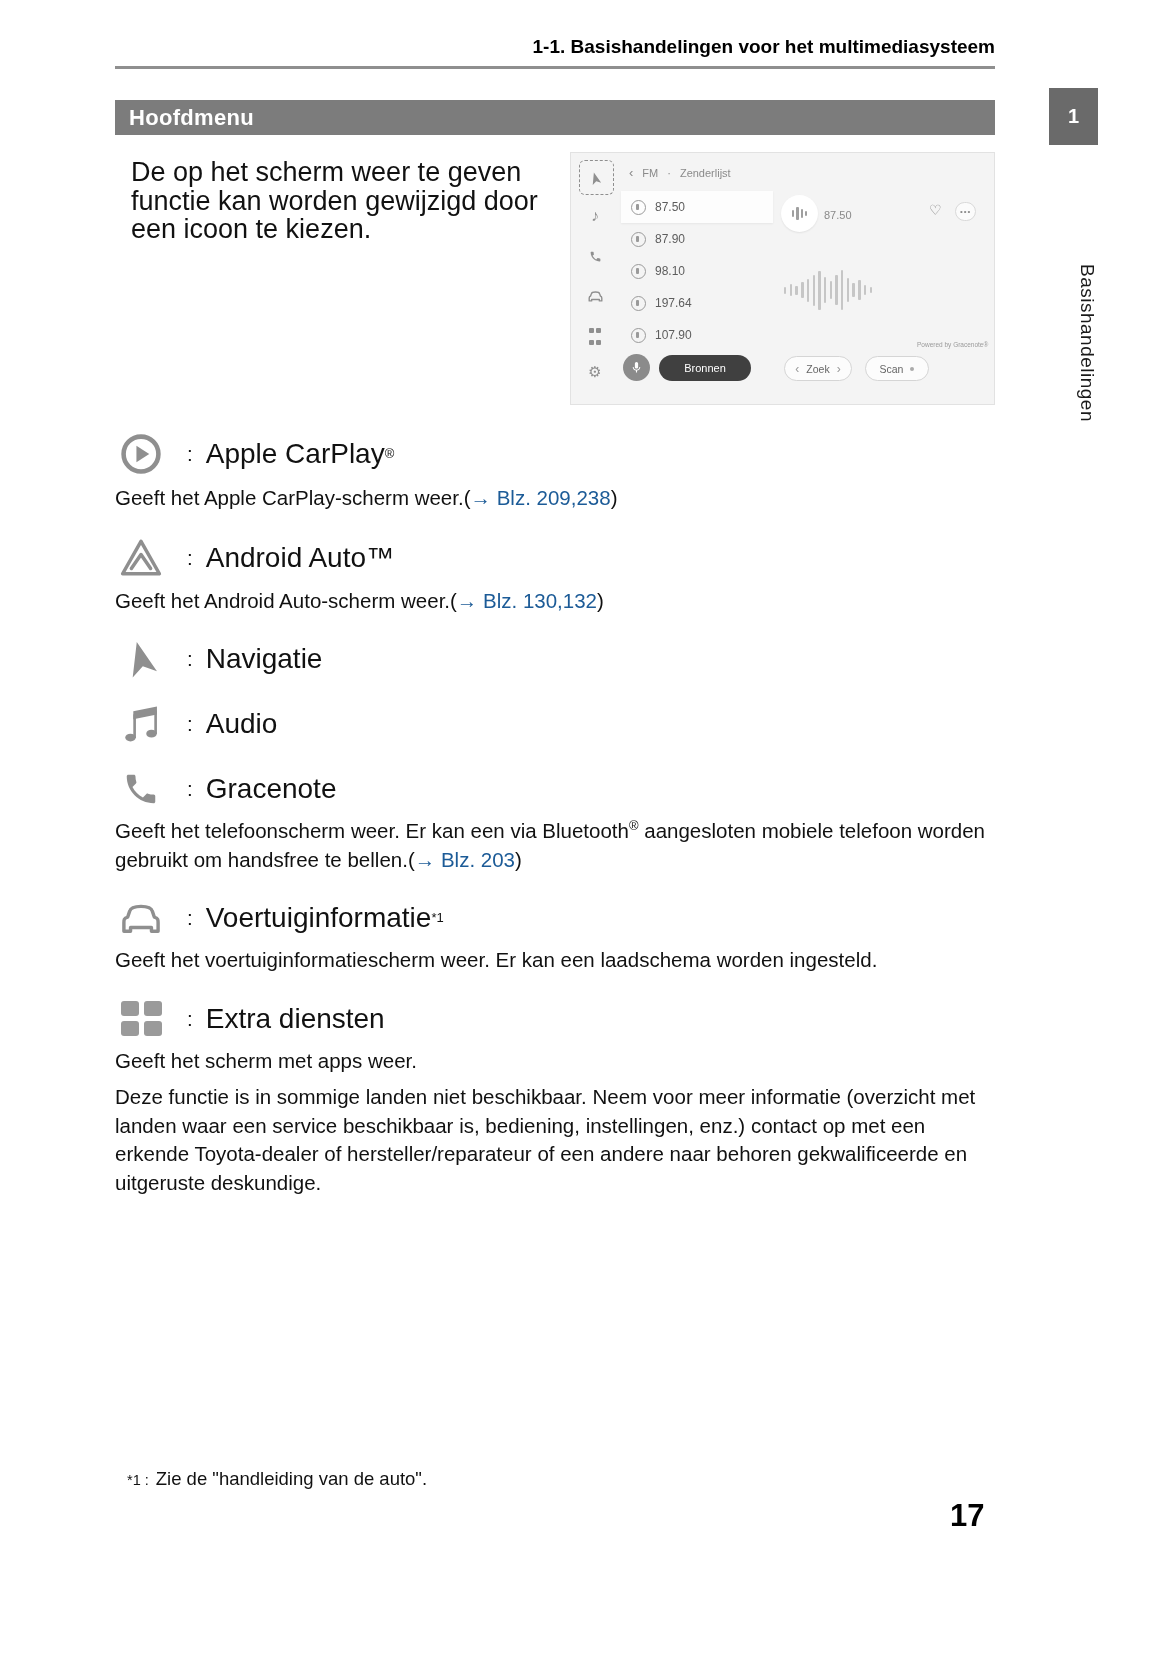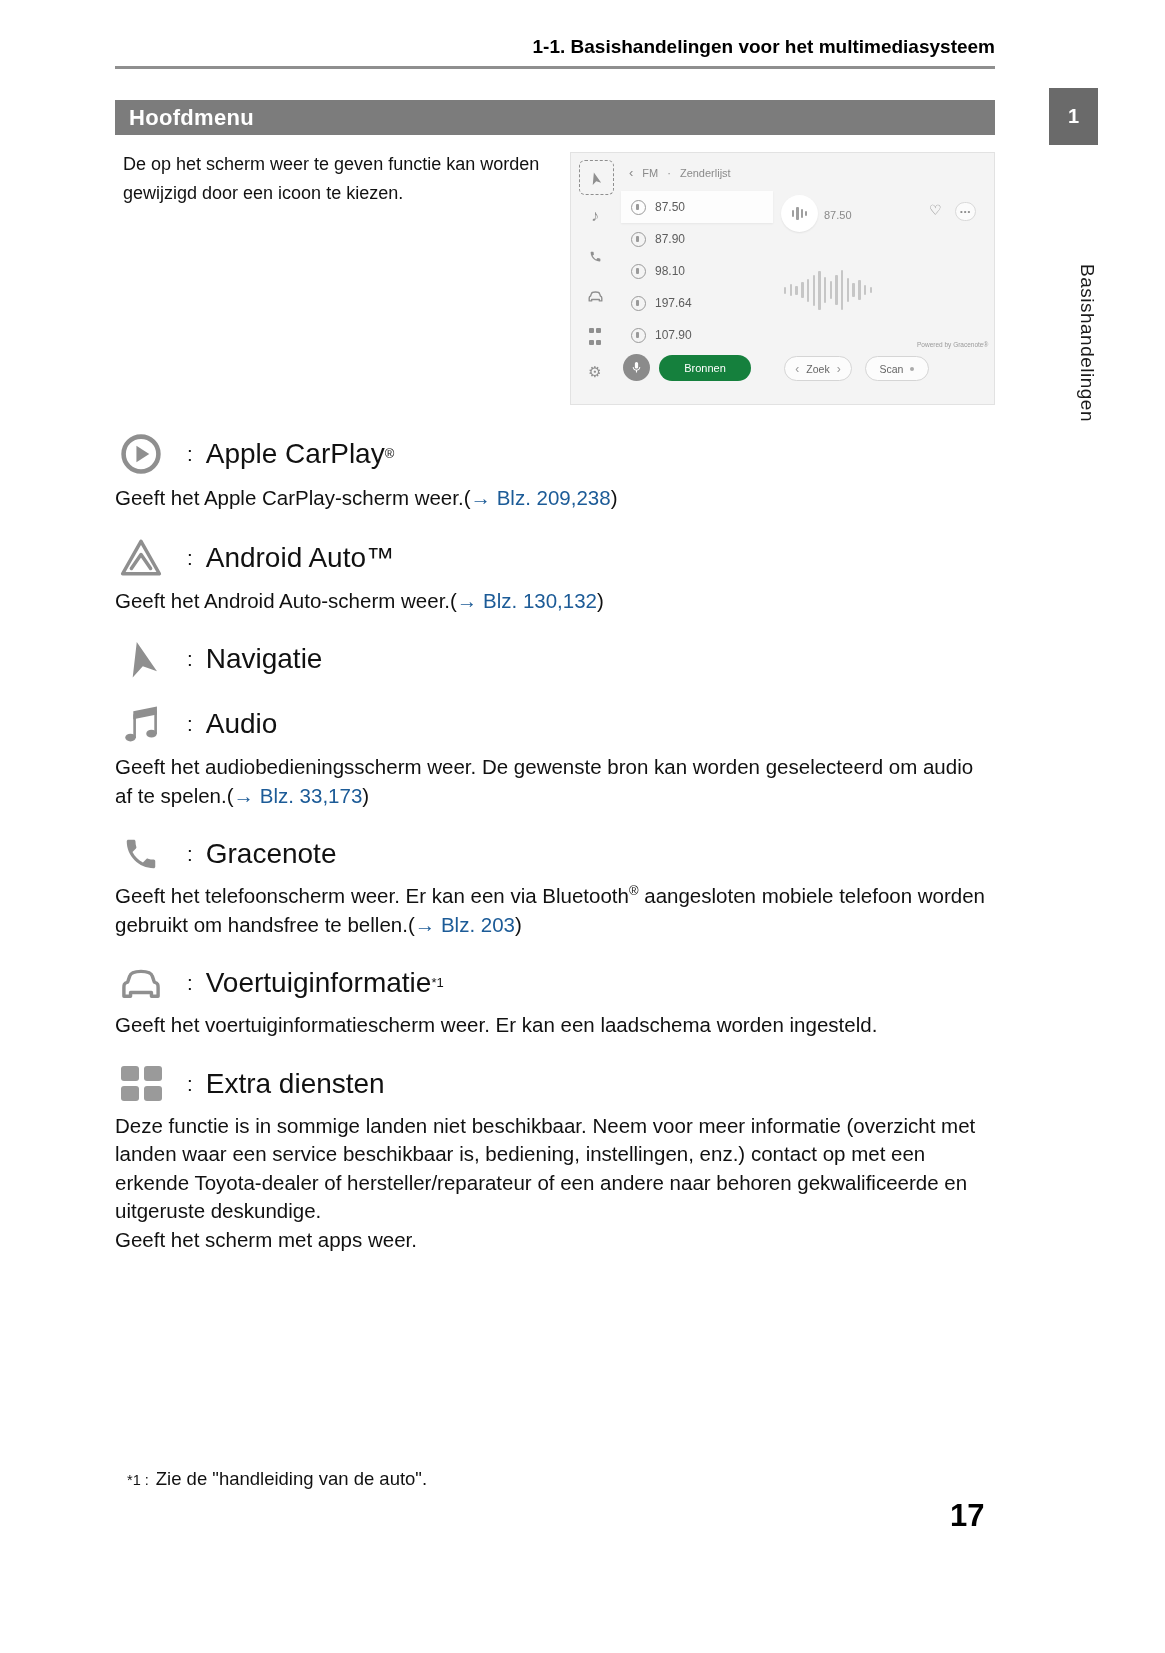--- a/index.html
+++ b/index.html
@@ -12,21 +12,21 @@
   .section-bar{position:absolute;top:100px;left:115px;width:880px;height:35px;background:#7c7c7c;color:#fff;
     font-size:22px;font-weight:bold;line-height:35px;padding-left:14px;box-sizing:border-box;letter-spacing:.3px;}
 
   
   .side-tab{position:absolute;top:88px;left:1049px;width:49px;height:57px;background:#6a6a6a;color:#fff;
     display:flex;align-items:center;justify-content:center;font-size:20px;font-weight:bold;}
   .side-label{position:absolute;top:193px;left:1049px;width:49px;height:300px;display:flex;justify-content:center;
     writing-mode:vertical-rl;font-size:19px;color:#1a1a1a;letter-spacing:.5px;}
 
   
-  .intro{position:absolute;top:142px;left:115px;width:445px;font-size:18px;line-height:28.5px;margin:8px;}
+  .intro{position:absolute;top:142px;left:115px;width:445px;font-size:27px;line-height:28.5px;margin:16px;}
 
   
   .device{position:absolute;top:152px;left:570px;width:425px;height:253px;background:#f4f4f4;border:1px solid #e2e2e2;box-sizing:border-box;overflow:hidden;}
   .strip{position:absolute;left:0;top:0;width:48px;height:100%;}
   .strip-icon{position:absolute;left:0;width:48px;display:flex;justify-content:center;align-items:center;color:#8f8f8f;}
   .si-1{top:12px;height:26px;}
   .si-2{top:52px;height:22px;font-size:16px;}
   .si-3{top:92px;height:22px;}
   .si-4{top:132px;height:22px;}
   .si-5{top:172px;height:22px;}
@@ -53,21 +53,21 @@
   .wave i{width:2.4px;background:#c6c6c6;border-radius:1px;}
   .wave i:nth-child(1){height:7px}.wave i:nth-child(2){height:12px}.wave i:nth-child(3){height:9px}
   .wave i:nth-child(4){height:16px}.wave i:nth-child(5){height:23px}.wave i:nth-child(6){height:31px}
   .wave i:nth-child(7){height:39px}.wave i:nth-child(8){height:26px}.wave i:nth-child(9){height:18px}
   .wave i:nth-child(10){height:30px}.wave i:nth-child(11){height:40px}.wave i:nth-child(12){height:24px}
   .wave i:nth-child(13){height:14px}.wave i:nth-child(14){height:20px}.wave i:nth-child(15){height:10px}
   .wave i:nth-child(16){height:6px}
   .gracenote{position:absolute;left:346px;top:188px;font-size:6.5px;color:#9a9a9a;}
   .mic-btn{position:absolute;left:52px;top:201px;width:27px;height:27px;border-radius:50%;background:#8b8b8b;
     display:flex;align-items:center;justify-content:center;}
-  .btn-bronnen{position:absolute;left:88px;top:202px;width:92px;height:26px;background:#15803d;color:#fff;
+  .btn-bronnen{position:absolute;left:88px;top:202px;width:92px;height:26px;background:#404040;color:#fff;
     border-radius:14px;font-size:11px;display:flex;align-items:center;justify-content:center;}
   .pill{position:absolute;top:203px;height:25px;background:#fcfcfc;border:1px solid #d5d5d5;border-radius:13px;
     font-size:10.5px;color:#666;display:flex;align-items:center;justify-content:center;gap:7px;box-sizing:border-box;}
   .btn-zoek{left:213px;width:68px;}
   .btn-scan{left:294px;width:64px;}
   .pill .chev{color:#999;font-size:12px;}
   .scan-dot{width:4px;height:4px;border-radius:50%;background:#ababab;display:inline-block;}
 
   
   .content{position:absolute;top:432px;left:115px;width:880px;}
@@ -261,21 +261,20 @@
             <ellipse cx="12" cy="39.5" rx="6" ry="4.5" fill="#8f8f8f"></ellipse>
             <ellipse cx="36" cy="35" rx="6" ry="4.5" fill="#8f8f8f"></ellipse>
             <rect x="15.2" y="13" width="3" height="27" fill="#8f8f8f"></rect>
             <rect x="39.2" y="8.5" width="3" height="27" fill="#8f8f8f"></rect>
             <path d="M15.2 18.5 V9.5 L42.2 4 v9 z" fill="#8f8f8f"></path>
           </svg>
         </span>
         <span class="colon">:</span>
         <span class="item-label">Audio</span>
       </div>
-      <p class="item-desc"><span>Geeft het audiobedieningsscherm weer. De gewenste bron kan worden geselecteerd om audio af te spelen.(</span><a class="xref">→ Blz. 33,173</a><span>)</span></p>
     </section>
 
     <section class="item">
       <div class="item-head">
         <span class="item-icon">
           <svg viewBox="0 0 24 24" width="38" height="38">
               <path d="M6.62 10.79c1.44 2.83 3.76 5.14 6.59 6.59l2.2-2.2c.27-.27.67-.36 1.02-.24 1.12.37 2.33.57 3.57.57.55 0 1 .45 1 1V20c0 .55-.45 1-1 1-9.39 0-17-7.61-17-17 0-.55.45-1 1-1h3.5c.55 0 1 .45 1 1 0 1.25.2 2.45.57 3.57.11.35.03.74-.25 1.02l-2.2 2.2z" fill="#8f8f8f"></path>
             </svg>
         </span>
         <span class="colon">:</span>
@@ -304,22 +303,22 @@
           <span style="display:grid;grid-template-columns:18px 18px;gap:5px;">
             <i style="width:18px;height:15px;background:#9a9a9a;border-radius:3px;"></i>
             <i style="width:18px;height:15px;background:#9a9a9a;border-radius:3px;"></i>
             <i style="width:18px;height:15px;background:#9a9a9a;border-radius:3px;"></i>
             <i style="width:18px;height:15px;background:#9a9a9a;border-radius:3px;"></i>
           </span>
         </span>
         <span class="colon">:</span>
         <span class="item-label">Extra diensten</span>
       </div>
+      <p class="item-desc"><span>Geeft het scherm met apps weer.</span></p>
       <p class="item-desc para2"><span>Deze functie is in sommige landen niet beschikbaar. Neem voor meer informatie (overzicht met landen waar een service beschikbaar is, bediening, instellingen, enz.) contact op met een erkende Toyota-dealer of hersteller/reparateur of een andere naar behoren gekwalificeerde en uitgeruste deskundige.</span></p>
-      <p class="item-desc"><span>Geeft het scherm met apps weer.</span></p>
     </section>
 
   </div>
 
   <div class="footnote">
     <span class="fn-marker">*1 :</span><span>Zie de "handleiding van de auto".</span>
   </div>
 
   <div class="page-number">17</div>
 

